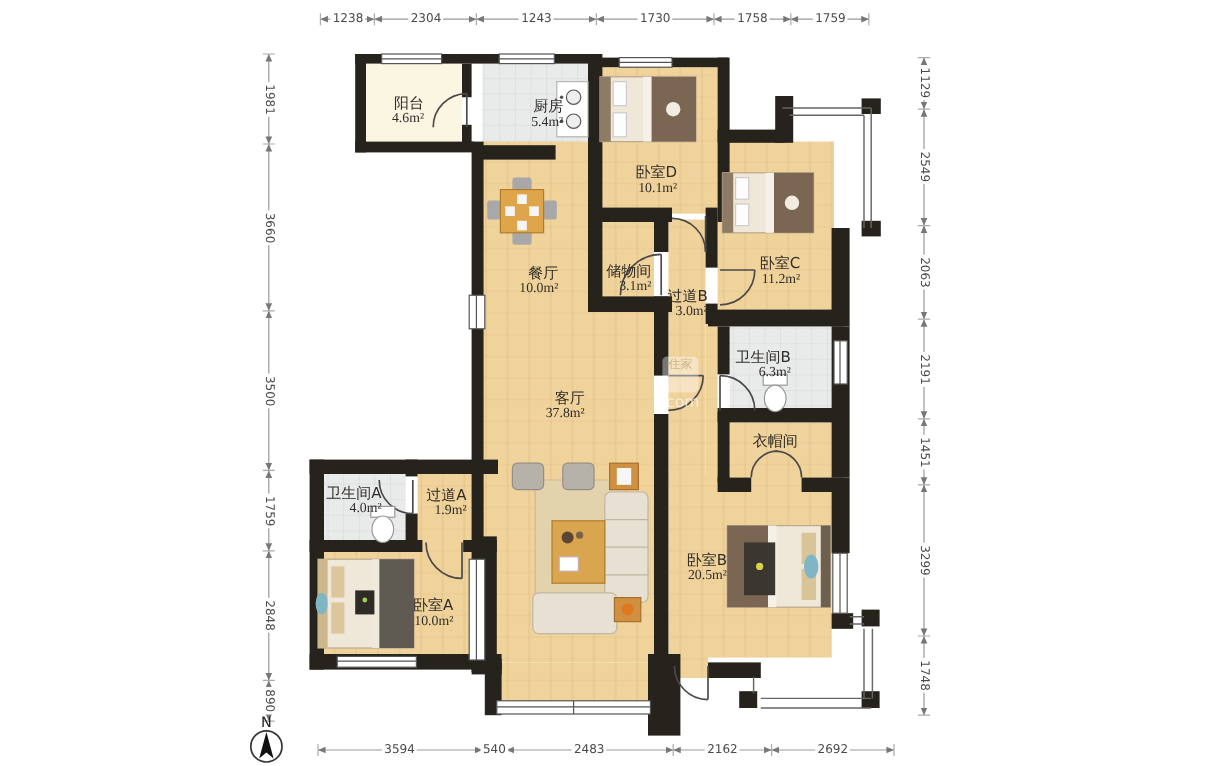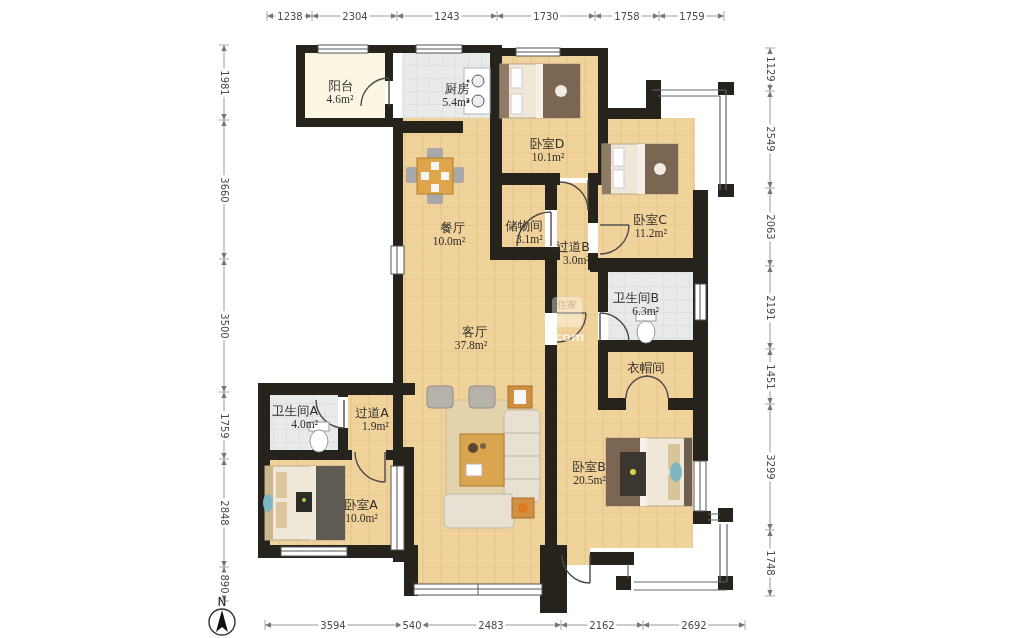--- a/index.html
+++ b/index.html
@@ -11,21 +11,21 @@
   .rlbl .a{font-size:11.5px;display:block;font-family:Liberation Serif, serif;}
   .dim{position:absolute;transform:translate(-50%,-50%);font-size:10px;color:#4a4a4a;
        background:#fff;padding:0 2px;white-space:nowrap;z-index:6;}
   .dimv{transform:translate(-50%,-50%) rotate(90deg);}
   .wm{position:absolute;transform:translate(-50%,-50%);color:rgba(255,255,255,0.55);
       font-size:44px;font-weight:bold;letter-spacing:3px;z-index:4;}
   .wmbadge{position:absolute;transform:translate(-50%,-50%);width:28px;height:28px;
       background:rgba(255,255,255,0.38);border-radius:4px;color:rgba(170,140,90,0.55);
       font-size:10px;line-height:13px;text-align:center;z-index:4;padding:1px;}
   .wmcom{position:absolute;transform:translate(-50%,-50%);color:rgba(255,255,255,0.65);
-      font-size:13px;font-weight:bold;z-index:4;}
+      font-size:13px;font-weight:normal;z-index:4;}
   .north{position:absolute;transform:translate(-50%,-50%);font-size:12px;color:#222;z-index:6;}
 </style>
 </head>
 <body>
 
 <div class="stage">
 
 <svg width="1023" height="638" viewBox="0 0 1023 638">
   <defs>
     <pattern id="wood" patternUnits="userSpaceOnUse" width="18" height="18">

